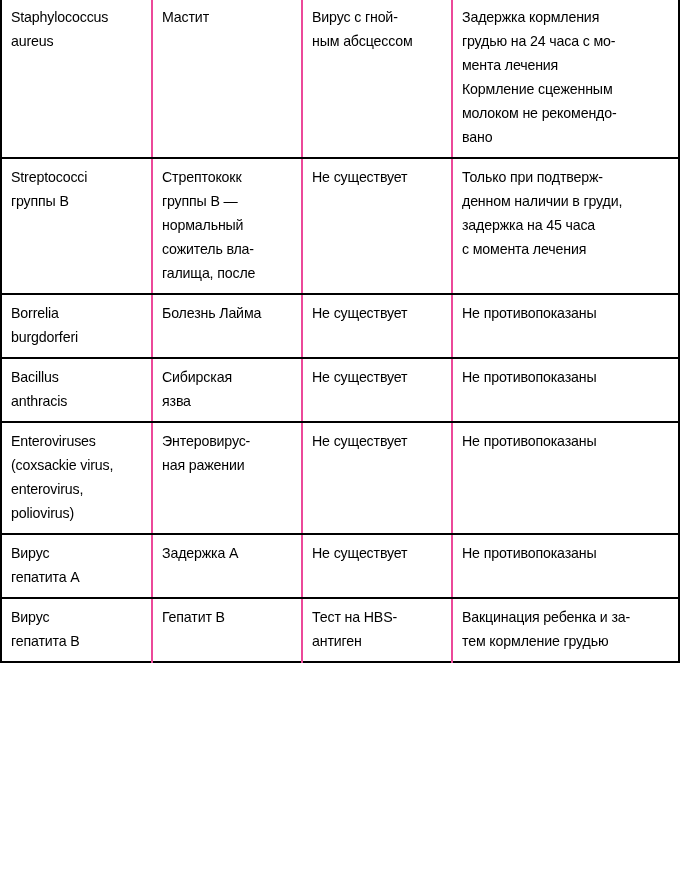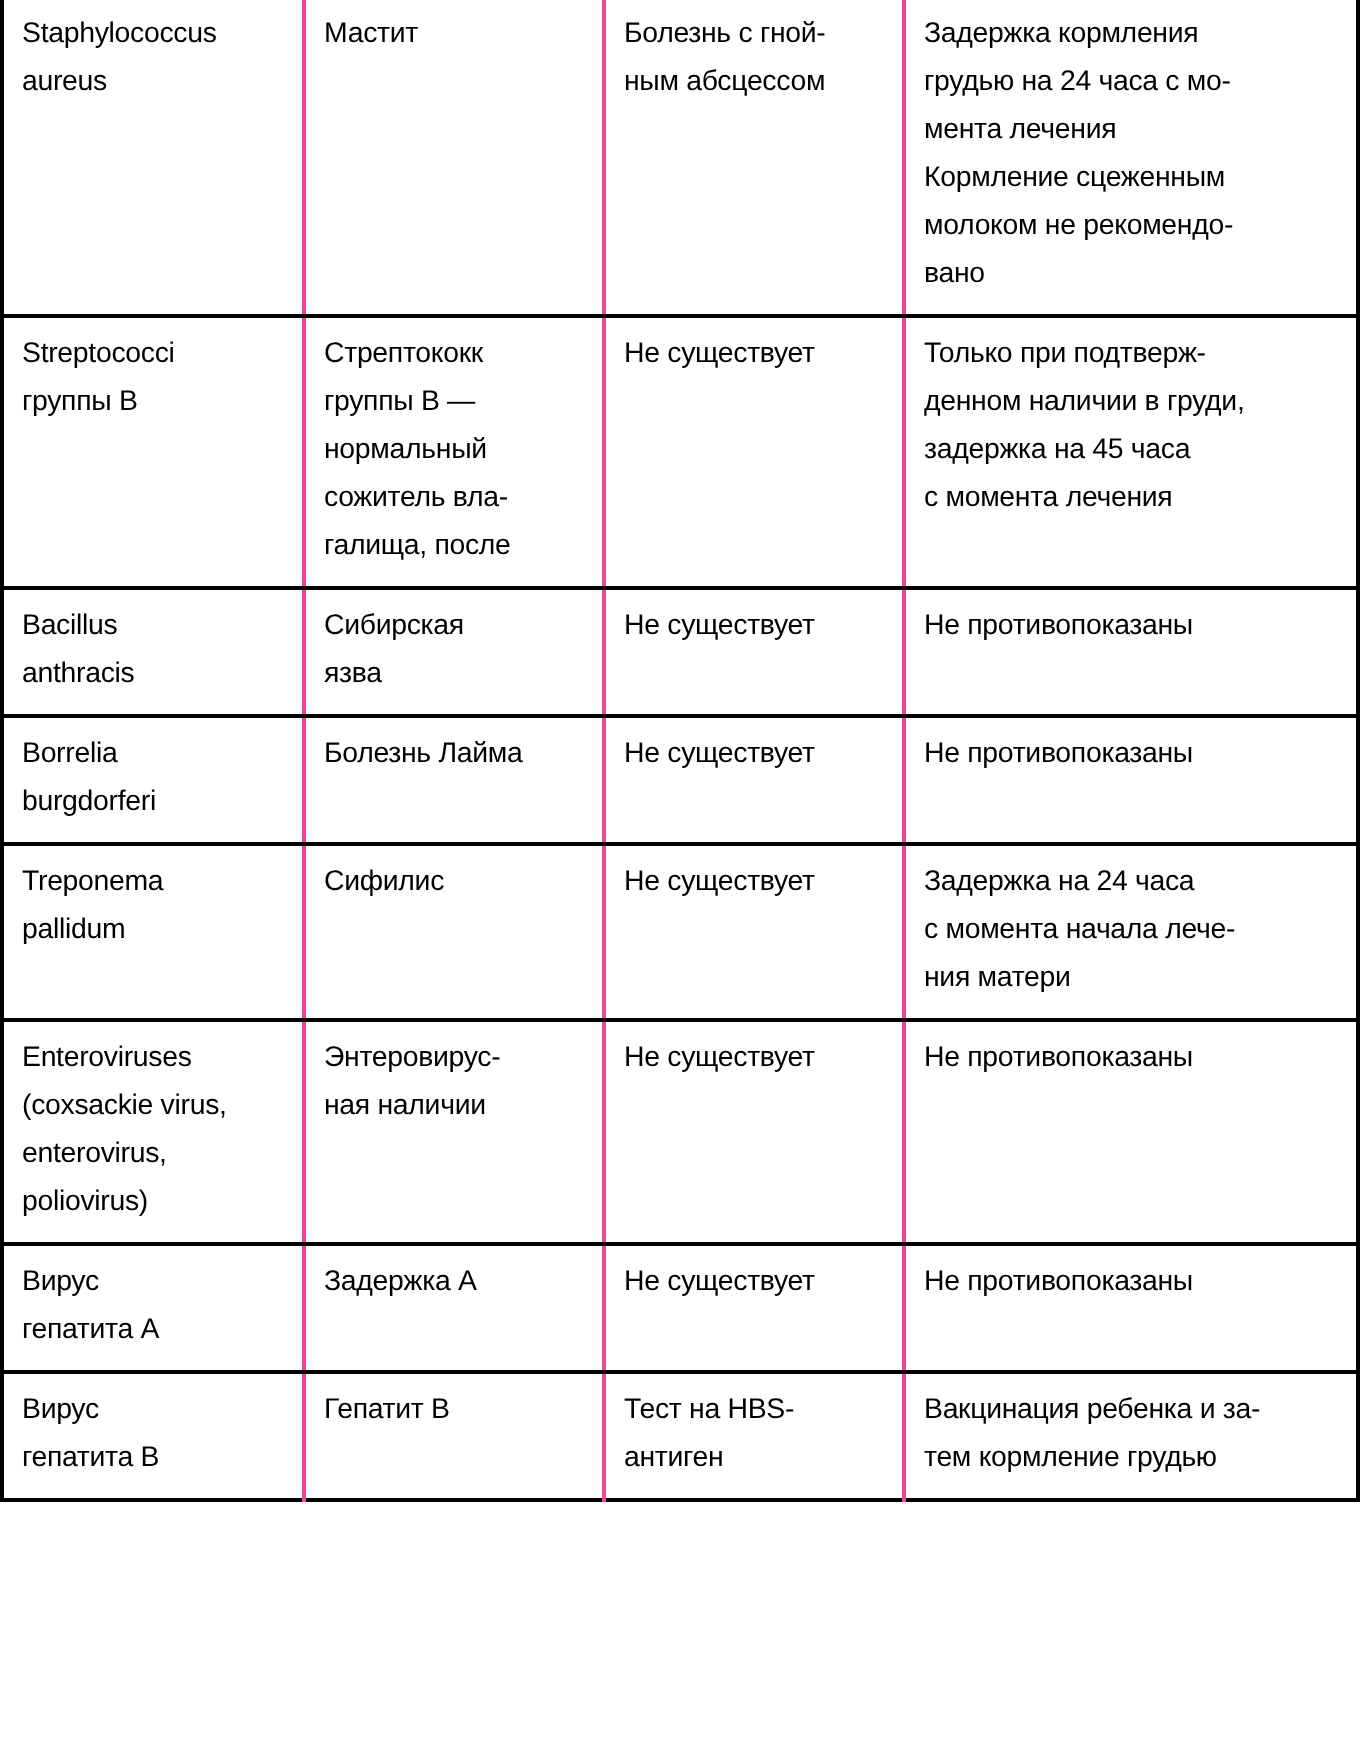--- a/index.html
+++ b/index.html
@@ -81,21 +81,21 @@
       <col class="c2">
       <col class="c3">
       <col class="c4">
     </colgroup>
     <tbody>
 
       <tr class="row-first">
         <td class="cell-pathogen">Staphylococcus
 aureus</td>
         <td class="cell-disease">Мастит</td>
-        <td class="cell-test">Болезнь с гной-
+        <td class="cell-test">Вирус с гной-
 ным абсцессом</td>
         <td class="cell-feeding">Задержка кормления
 грудью на 24 часа с мо-
 мента лечения
 Кормление сцеженным
 молоком не рекомендо-
 вано</td>
       </tr>
 
       <tr>
@@ -107,54 +107,45 @@
 сожитель вла-
 галища, после</td>
         <td class="cell-test">Не существует</td>
         <td class="cell-feeding">Только при подтверж-
 денном наличии в груди,
 задержка на 45 часа
 с момента лечения</td>
       </tr>
 
       <tr>
+        <td class="cell-pathogen">Borrelia
+burgdorferi</td>
+        <td class="cell-disease">Болезнь Лайма</td>
+        <td class="cell-test">Не существует</td>
+        <td class="cell-feeding">Не противопоказаны</td>
+      </tr>
+
+      <tr>
         <td class="cell-pathogen">Bacillus
 anthracis</td>
         <td class="cell-disease">Сибирская
 язва</td>
         <td class="cell-test">Не существует</td>
         <td class="cell-feeding">Не противопоказаны</td>
       </tr>
 
-      <tr>
-        <td class="cell-pathogen">Borrelia
-burgdorferi</td>
-        <td class="cell-disease">Болезнь Лайма</td>
-        <td class="cell-test">Не существует</td>
-        <td class="cell-feeding">Не противопоказаны</td>
-      </tr>
-
-      <tr>
-        <td class="cell-pathogen">Treponema
-pallidum</td>
-        <td class="cell-disease">Сифилис</td>
-        <td class="cell-test">Не существует</td>
-        <td class="cell-feeding">Задержка на 24 часа
-с момента начала лече-
-ния матери</td>
-      </tr>
 
 
       <tr>
         <td class="cell-pathogen">Enteroviruses
 (coxsackie virus,
 enterovirus,
 poliovirus)</td>
         <td class="cell-disease">Энтеровирус-
-ная наличии</td>
+ная ражении</td>
         <td class="cell-test">Не существует</td>
         <td class="cell-feeding">Не противопоказаны</td>
       </tr>
 
       <tr>
         <td class="cell-pathogen">Вирус
 гепатита A</td>
         <td class="cell-disease">Задержка A</td>
         <td class="cell-test">Не существует</td>
         <td class="cell-feeding">Не противопоказаны</td>

